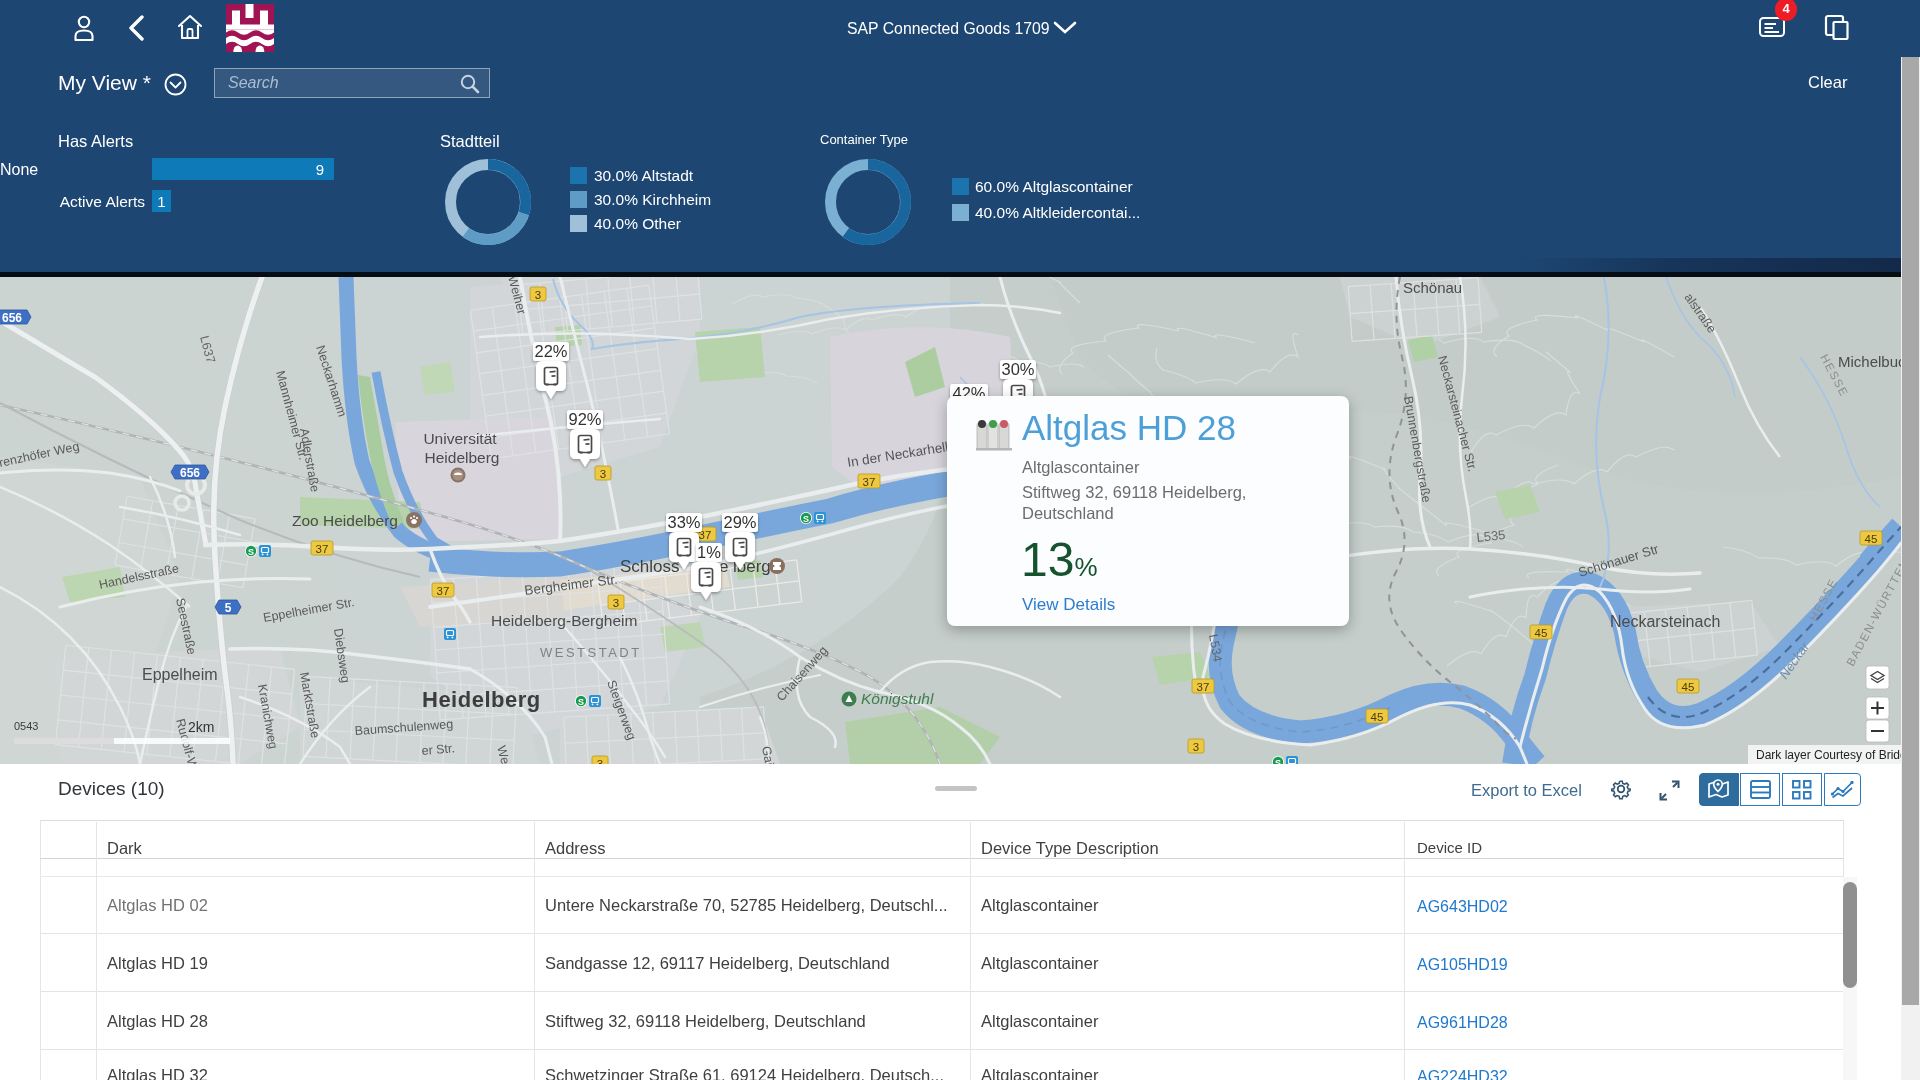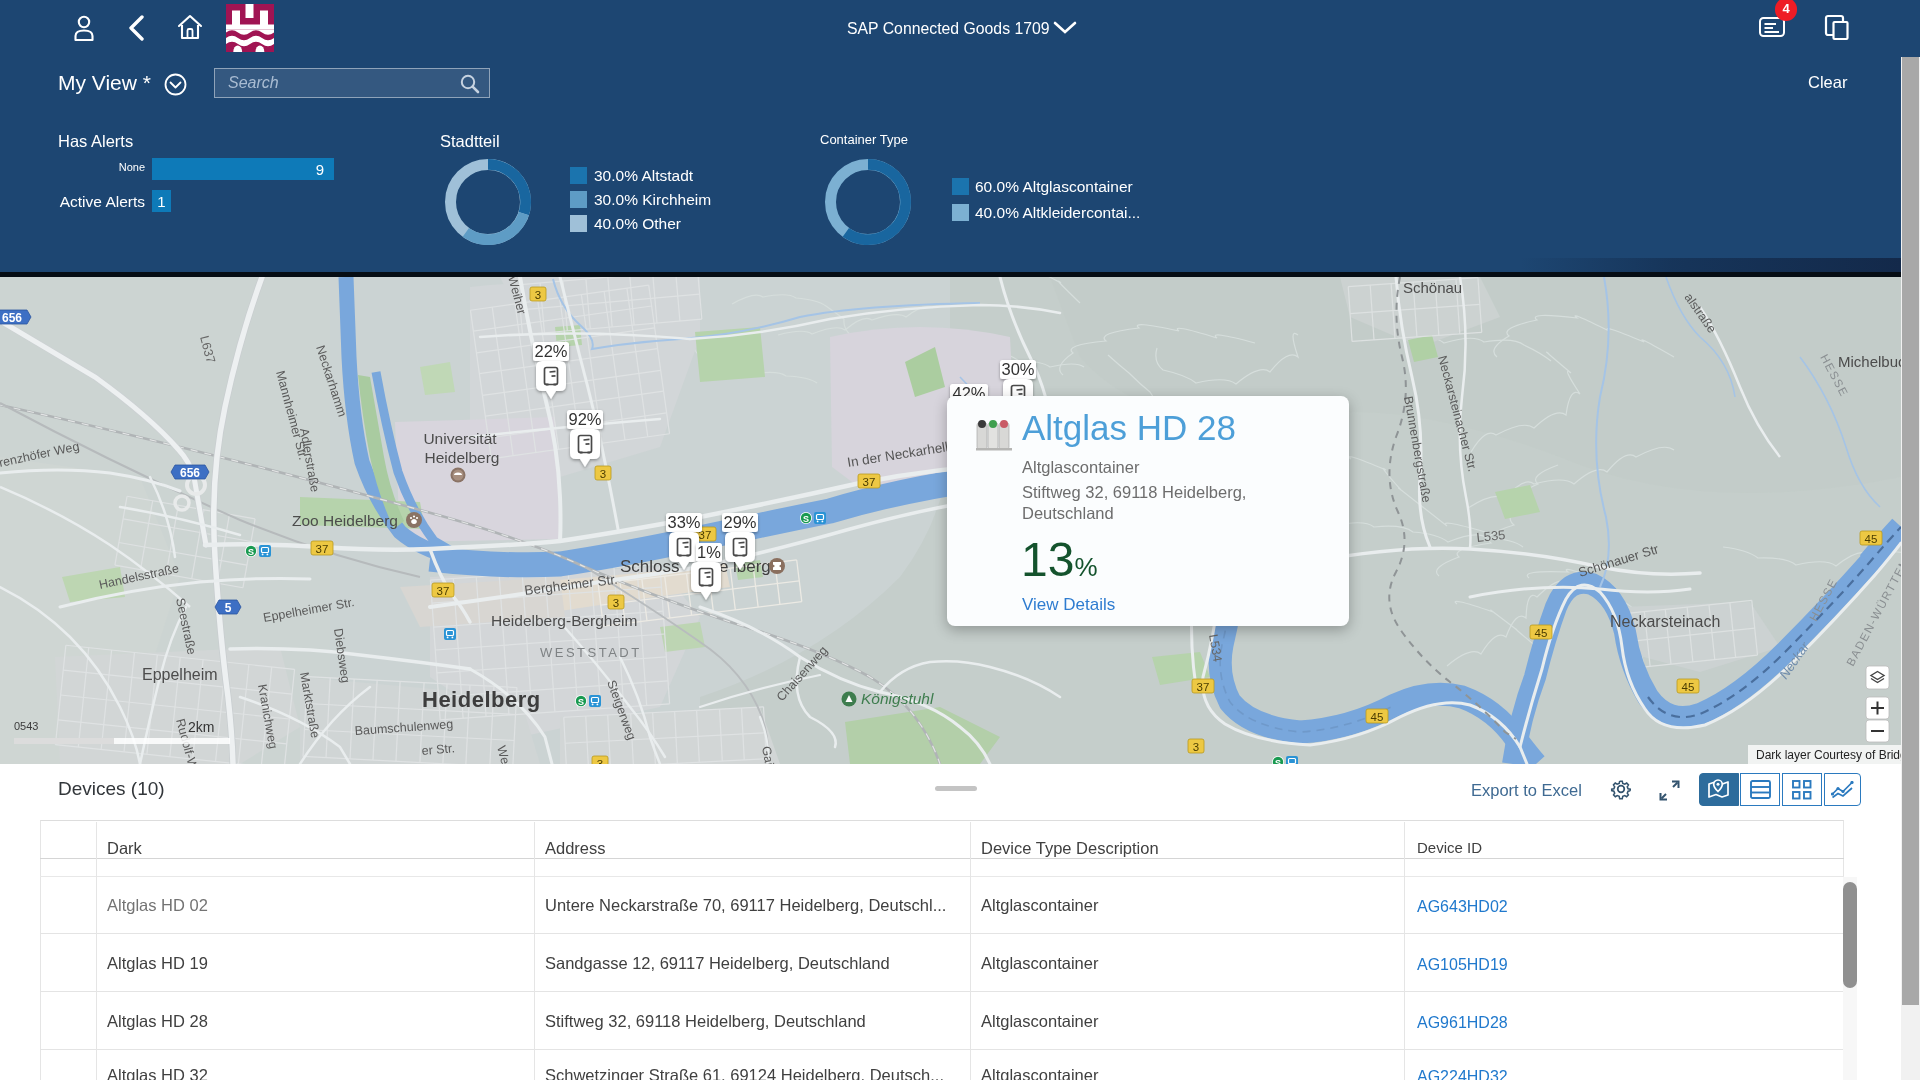--- a/index.html
+++ b/index.html
@@ -70,21 +70,21 @@
 </svg>
 <div class="abs" style="left:214px;top:68px;width:276px;height:30px;background:rgba(255,255,255,0.10);border:1px solid rgba(255,255,255,0.45);"></div>
 <div class="abs" style="left:228px;top:74px;font-size:16px;font-style:italic;color:#a9bcd2;">Search</div>
 <svg class="abs" style="left:459px;top:73px" width="22" height="22" viewBox="0 0 22 22">
   <circle cx="9" cy="9" r="6.2" fill="none" stroke="#c6d2e0" stroke-width="2"></circle>
   <line x1="13.6" y1="13.6" x2="19" y2="19" stroke="#c6d2e0" stroke-width="2.6" stroke-linecap="round"></line>
 </svg>
 <div class="abs white-txt" style="left:1808px;top:73px;font-size:16.5px;">Clear</div>
 
 <div class="abs white-txt" style="left:58px;top:132px;font-size:16.5px;">Has Alerts</div>
-<div class="abs white-txt" style="left:0;top:161px;width:145px;text-align:right;font-size:11px;padding-left:24px;">None</div>
+<div class="abs white-txt" style="left:0;top:161px;width:145px;text-align:left;font-size:16px;">None</div>
 <div class="abs" style="left:152px;top:158px;width:182px;height:22px;background:#0e7ab8;"></div>
 <div class="abs white-txt" style="left:152px;top:161px;width:172px;text-align:right;font-size:15px;">9</div>
 <div class="abs white-txt" style="left:0;top:193px;width:145px;text-align:right;font-size:15.5px;">Active Alerts</div>
 <div class="abs" style="left:152px;top:190px;width:19px;height:22px;background:#0e7ab8;"></div>
 <div class="abs white-txt" style="left:152px;top:193px;width:19px;text-align:center;font-size:15px;">1</div>
 
 <div class="abs white-txt" style="left:440px;top:132px;font-size:16.5px;">Stadtteil</div>
 <svg class="abs" style="left:444px;top:158px" width="88" height="88" viewBox="0 0 88 88">
   <g transform="translate(44,44)">
     <circle r="37.5" fill="none" stroke="#9fc0d8" stroke-width="11"></circle>
@@ -737,21 +737,21 @@
 <div class="abs" style="left:40px;top:933px;width:1804px;height:1px;background:#e4e4e4;"></div>
 <div class="abs" style="left:40px;top:991px;width:1804px;height:1px;background:#e4e4e4;"></div>
 <div class="abs" style="left:40px;top:1049px;width:1804px;height:1px;background:#e4e4e4;"></div>
 
 <div class="abs" style="left:96px;top:822px;width:1px;height:258px;background:#e5e5e5;"></div>
 <div class="abs" style="left:534px;top:822px;width:1px;height:258px;background:#e5e5e5;"></div>
 <div class="abs" style="left:970px;top:822px;width:1px;height:258px;background:#e5e5e5;"></div>
 <div class="abs" style="left:1404px;top:822px;width:1px;height:258px;background:#e5e5e5;"></div>
 
 <div class="abs" style="left:107px;top:896px;font-size:16.5px;color:#737373;">Altglas HD 02</div>
-<div class="abs" style="left:545px;top:896px;font-size:16.5px;color:#404040;">Untere Neckarstraße 70, 69117 Heidelberg, Deutschl...</div>
+<div class="abs" style="left:545px;top:896px;font-size:16.5px;color:#404040;">Untere Neckarstraße 70, 52785 Heidelberg, Deutschl...</div>
 <div class="abs" style="left:981px;top:896px;font-size:16.5px;color:#404040;">Altglascontainer</div>
 <div class="abs" style="left:1417px;top:898px;font-size:16px;color:#2079cd;">AG643HD02</div>
 <div class="abs" style="left:107px;top:954px;font-size:16.5px;color:#404040;">Altglas HD 19</div>
 <div class="abs" style="left:545px;top:954px;font-size:16.5px;color:#404040;">Sandgasse 12, 69117 Heidelberg, Deutschland</div>
 <div class="abs" style="left:981px;top:954px;font-size:16.5px;color:#404040;">Altglascontainer</div>
 <div class="abs" style="left:1417px;top:956px;font-size:16px;color:#2079cd;">AG105HD19</div>
 <div class="abs" style="left:107px;top:1012px;font-size:16.5px;color:#404040;">Altglas HD 28</div>
 <div class="abs" style="left:545px;top:1012px;font-size:16.5px;color:#404040;">Stiftweg 32, 69118 Heidelberg, Deutschland</div>
 <div class="abs" style="left:981px;top:1012px;font-size:16.5px;color:#404040;">Altglascontainer</div>
 <div class="abs" style="left:1417px;top:1014px;font-size:16px;color:#2079cd;">AG961HD28</div>

